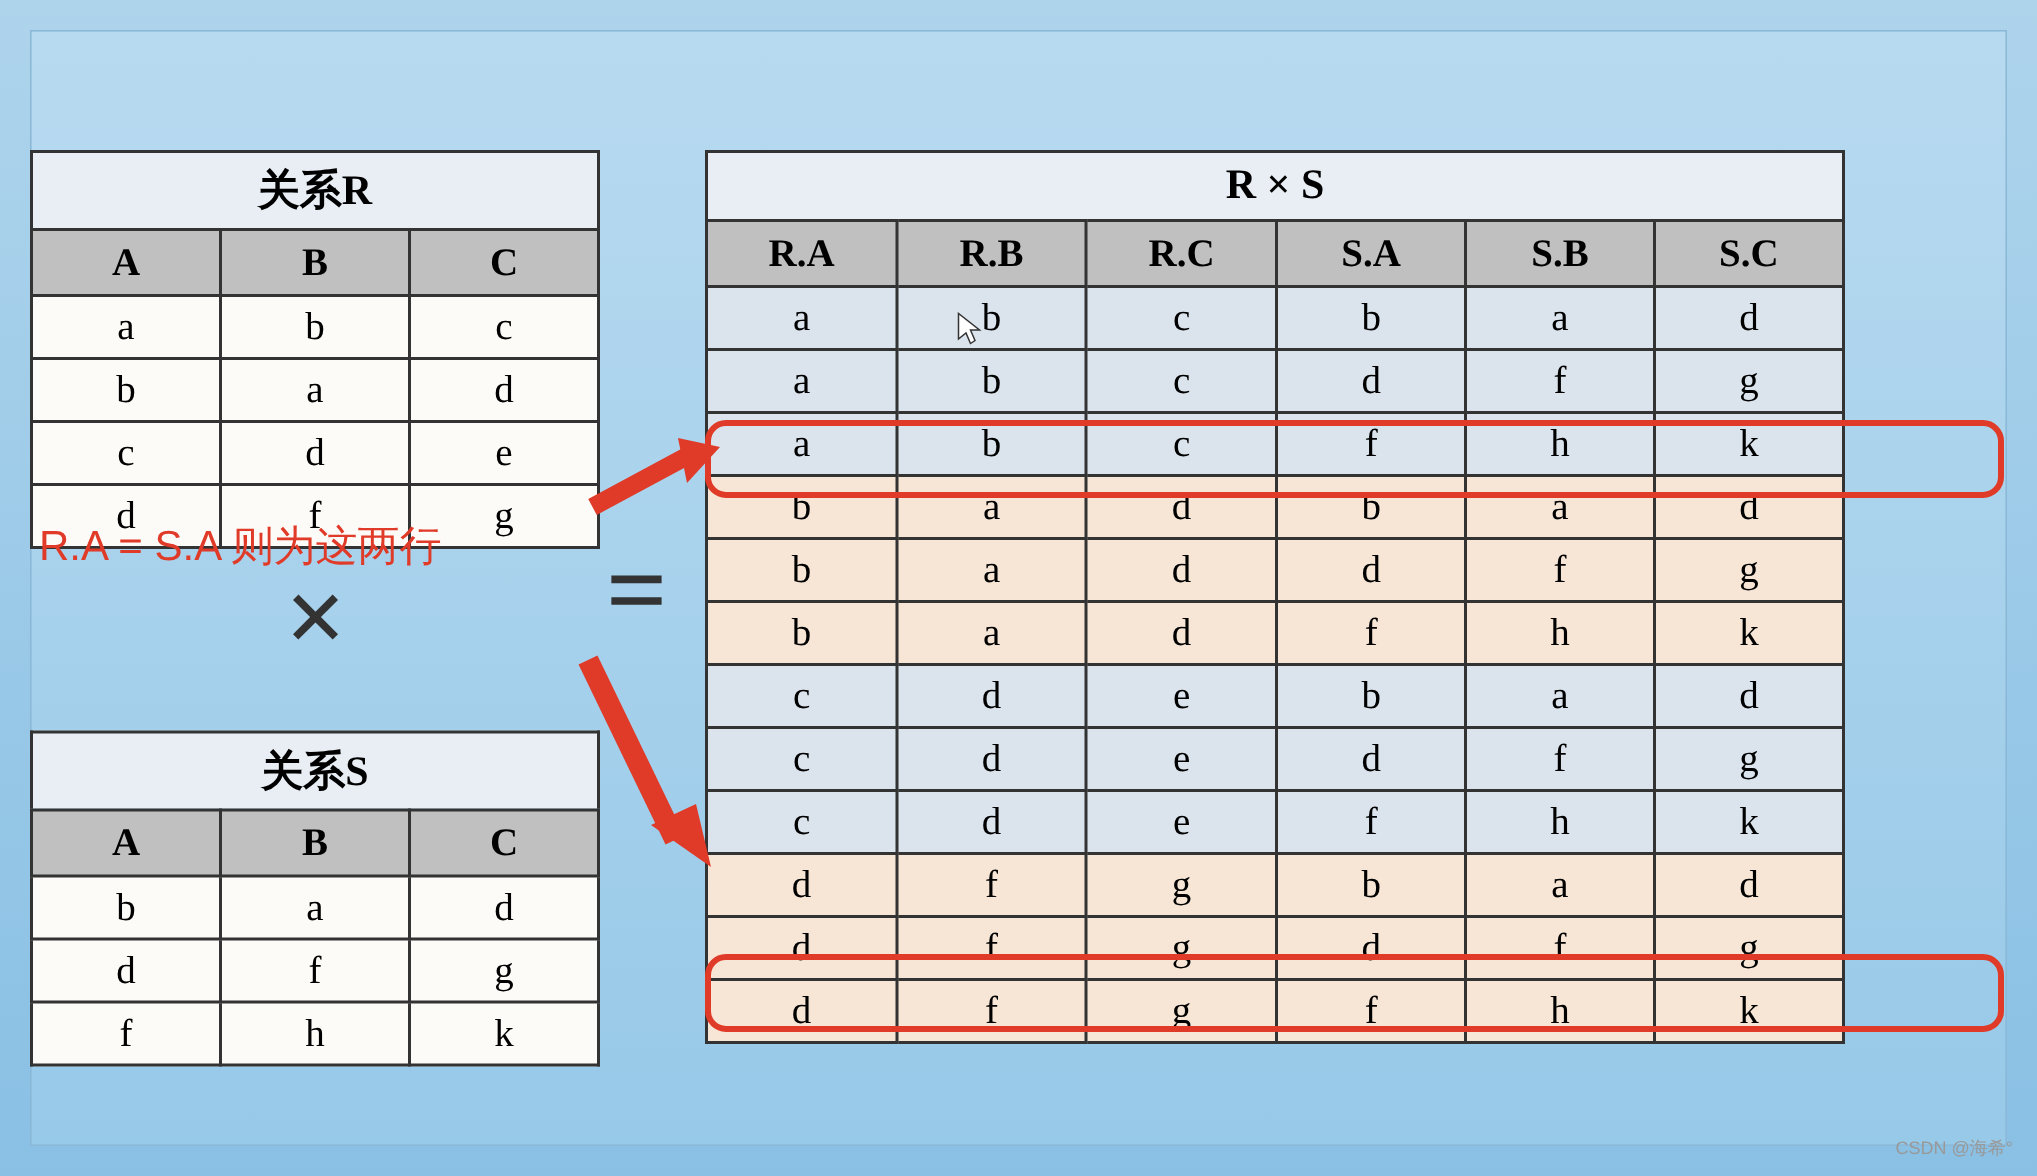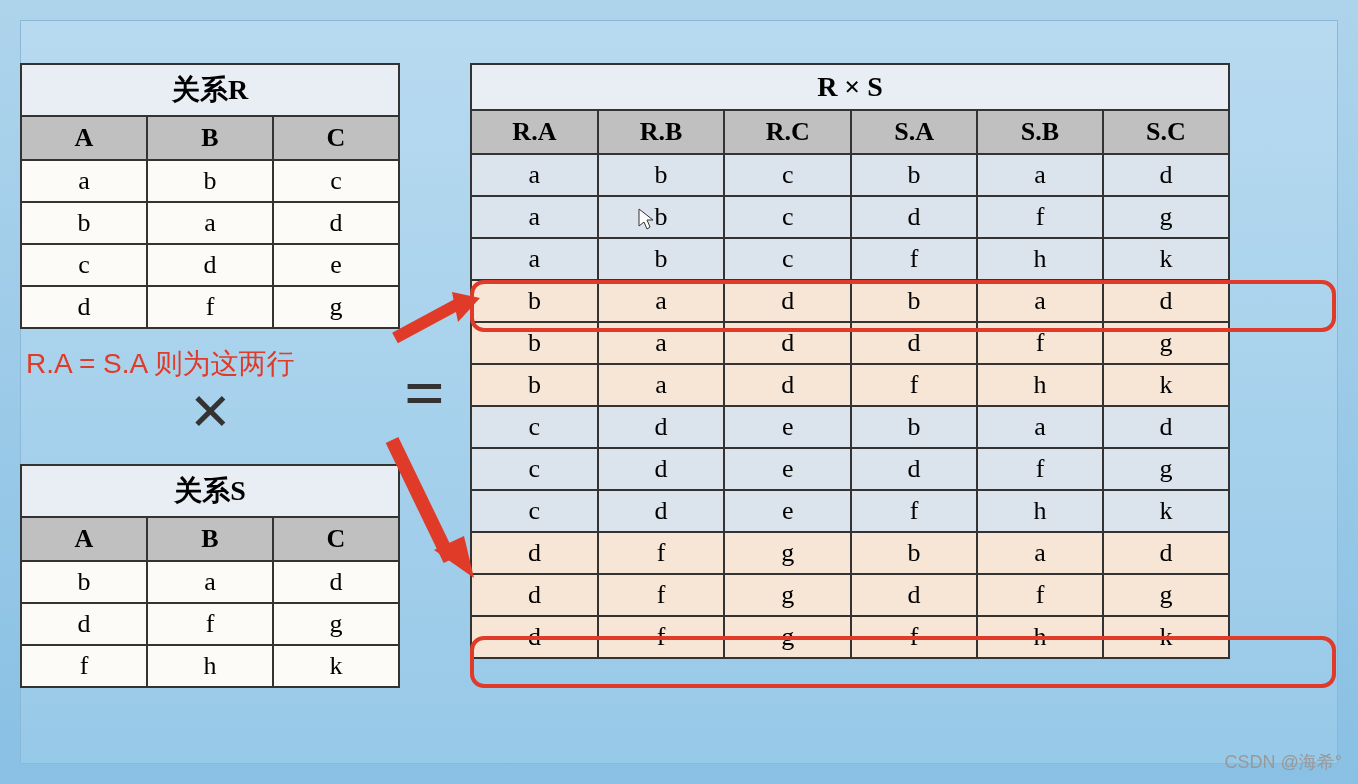--- a/index.html
+++ b/index.html
@@ -28,39 +28,40 @@
     border-collapse: collapse;
     background: #e8eef4;
   }
   .tbl caption {
     padding: 6px 0;
     font-size: 28px;
     background: #e8eef4;
     border: 2px solid #333;
     border-bottom: none;
     font-weight: bold;
+    margin-top: 37px;
   }
   .tbl th {
     background: #c0c0c0;
     font-weight: bold;
     font-size: 26px;
     border: 2px solid #333;
     padding: 6px 0;
     text-align: center;
   }
   .tbl td {
     border: 2px solid #333;
     font-size: 26px;
     padding: 5px 0;
     text-align: center;
     background: #fdfbf7;
   }
   #tableR { position: absolute; left: 20px; top: 63px; width: 380px; }
   #tableR th, #tableR td { width: 126px; }
-  #tableS { position: absolute; left: 20px; top: 464px; width: 380px; }
+  #tableS { position: absolute; left: 20px; top: 450px; width: 380px; }
   #tableS th, #tableS td { width: 126px; }
   #tableRS { position: absolute; left: 470px; top: 63px; width: 760px; }
   #tableRS th, #tableRS td { width: 144px; }
 
   #tableRS tbody tr:nth-child(1) td,
   #tableRS tbody tr:nth-child(2) td,
   #tableRS tbody tr:nth-child(3) td,
   #tableRS tbody tr:nth-child(7) td,
   #tableRS tbody tr:nth-child(8) td,
   #tableRS tbody tr:nth-child(9) td { background: #dbe4ed; }
@@ -94,21 +95,21 @@
     border-radius: 14px;
     pointer-events: none;
   }
   #hl1 { left: 470px; top: 280px; width: 866px; height: 52px; }
   #hl2 { left: 470px; top: 636px; width: 866px; height: 52px; }
   .watermark {
     position: absolute;
     right: 16px;
     bottom: 10px;
     font-family: sans-serif;
-    font-size: 18px;
+    font-size: 12px;
     color: #999;
   }
   .cursor {
     position: absolute;
     left: 638px;
     top: 208px;
     font-size: 20px;
     color: #333;
     pointer-events: none;
   }

